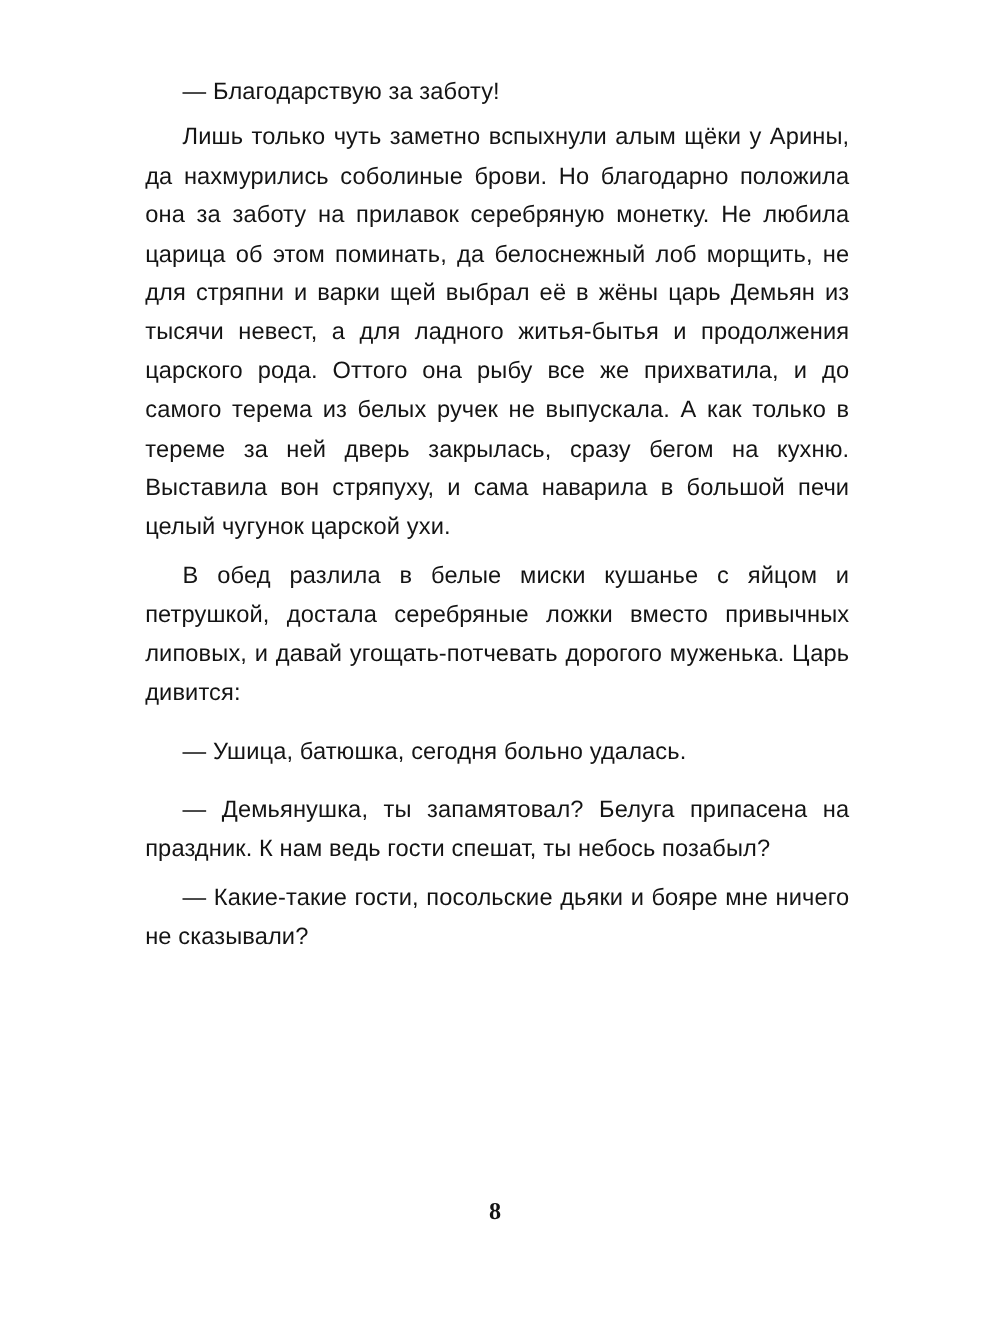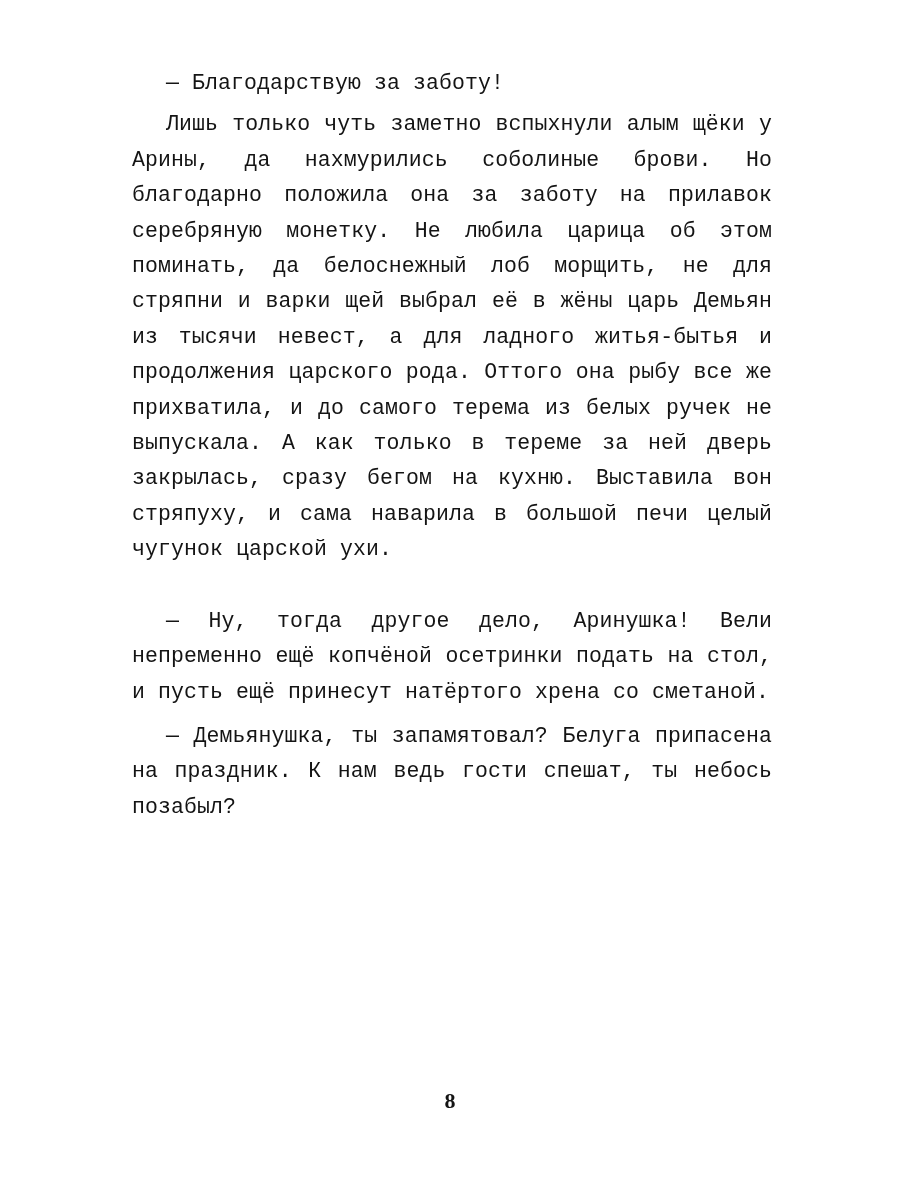--- a/index.html
+++ b/index.html
@@ -16,21 +16,21 @@
     overflow: hidden;
   }
   .text-column {
     position: absolute;
     left: 132px;
     top: 66px;
     width: 640px;
   }
   .para {
     margin: 0 0 0 0;
-    font-family: Liberation Mono, monospace;
+    font-family: Liberation Sans, sans-serif;
     font-size: 21.5px;
     line-height: 35.4px;
     color: #141414;
     text-align: justify;
     text-justify: inter-word;
     hyphens: manual;
     letter-spacing: 0.1px;
   }
   .para.indent {
     text-indent: 34px;
@@ -59,25 +59,27 @@
 </head>
 <body>
 
 <div class="page">
 
   <div class="text-column">
 
     <p class="para dash">— Благодарствую за заботу!</p>
     <p class="para indent">Лишь только чуть заметно вспыхнули алым щёки у Арины, да нахмурились соболиные брови. Но благодарно положила она за заботу на прилавок серебряную монетку. Не любила царица об этом поминать, да белоснежный лоб морщить, не для стряпни и варки щей выбрал её в жёны царь Демьян из тысячи невест, а для ладного житья-бытья и продолжения царского рода. Оттого она рыбу все же прихватила, и до самого терема из белых ручек не выпускала. А как только в тереме за ней дверь закрылась, сразу бегом на кухню. Выставила вон стряпуху, и сама наварила в большой печи целый чугунок царской ухи.</p>
     <div class="gap"></div>
+    <p class="para indent">В обед разлила в белые миски кушанье с яйцом и петрушкой, достала серебряные ложки вместо привычных липовых, и давай угощать-потчевать дорогого муженька. Царь дивится:</p>
     <div class="gap"></div>
     <div class="gap"></div>
+    <p class="para dash">— Ушица, батюшка, сегодня больно удалась.</p>
     <div class="gap"></div>
-    <p class="para dash">— Ну, тогда другое дело, Аринушка! Вели непременно ещё копчёной осетринки подать на стол, и пусть ещё принесут натёртого хрена со сметаной.</p>
     <div class="gap"></div>
     <p class="para dash">— Демьянушка, ты запамятовал? Белуга припасена на праздник. К нам ведь гости спешат, ты небось позабыл?</p>
     <div class="gap"></div>
+    <p class="para dash">— Какие-такие гости, посольские дьяки и бояре мне ничего не сказывали?</p>
 
   </div>
 
   <div class="page-number">8</div>
 
 </div>
 
 </body></html>

